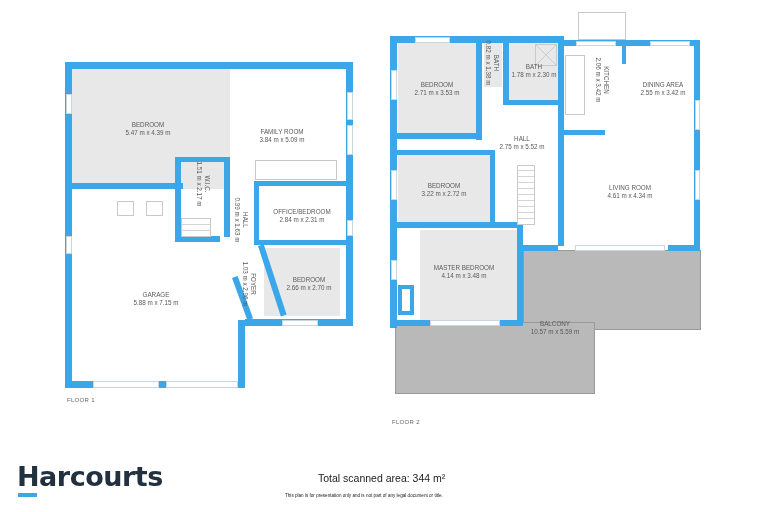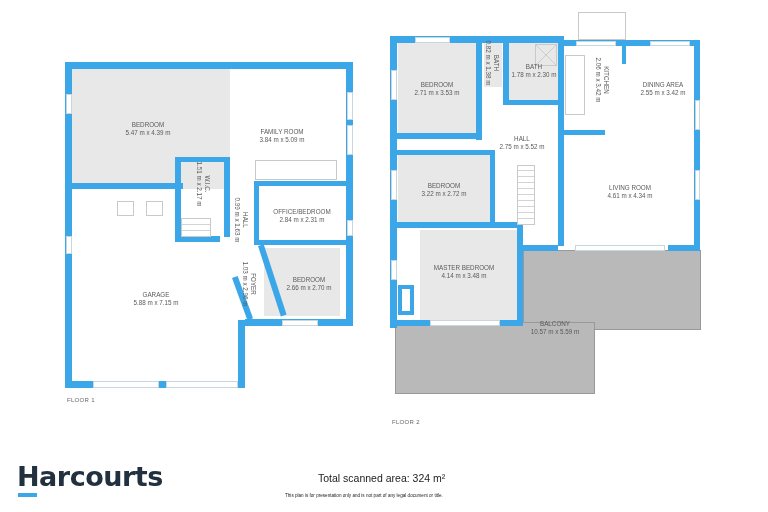--- a/index.html
+++ b/index.html
@@ -190,14 +190,14 @@
   <div class="lbl" style="left:555px;top:328px;">
     <div>BALCONY</div>
     <div>10.57 m x 5.59 m</div>
   </div>
 
   <div class="floorlbl" style="left:392px;top:419px;">FLOOR 2</div>
 </div>
 
 <div class="brand">Harcourts</div>
 <div class="brandbar"></div>
-<div class="total">Total scanned area: 324 m²</div>
+<div class="total">Total scanned area: 344 m²</div>
 <div class="disc">This plan is for presentation only and is not part of any legal document or title.</div>
 
 </body></html>

